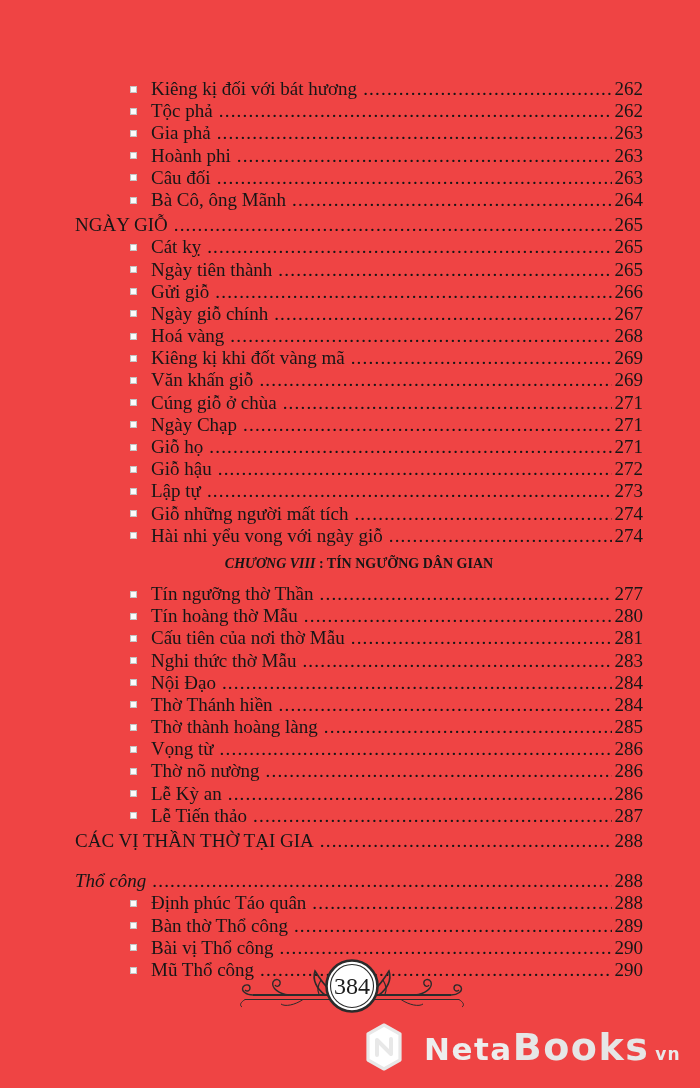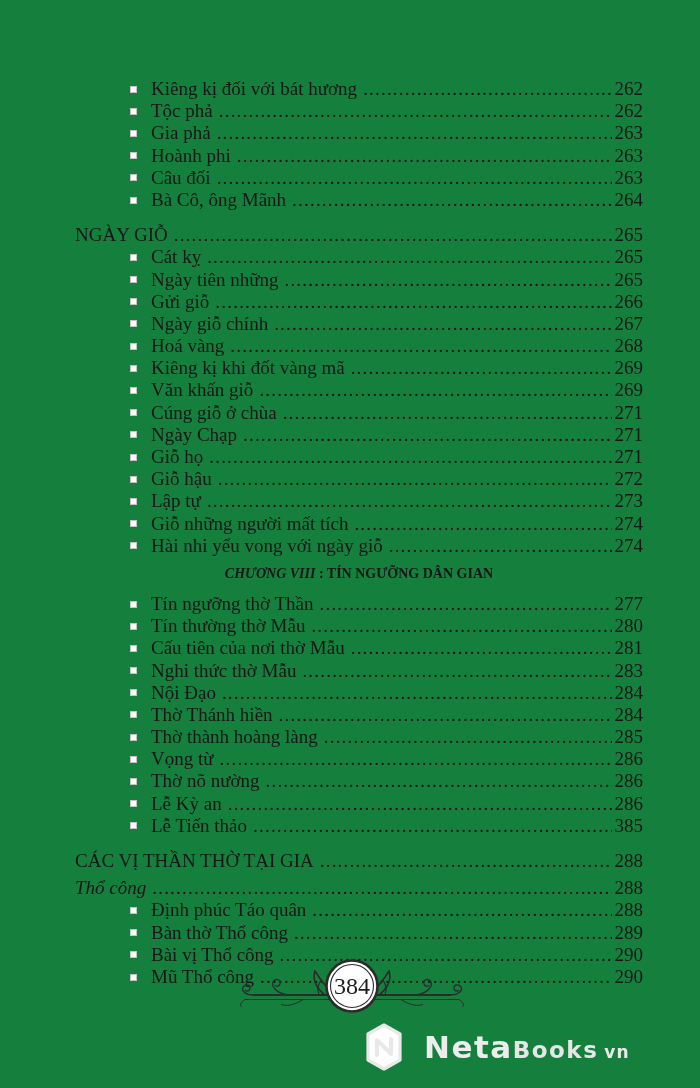--- a/index.html
+++ b/index.html
@@ -4,21 +4,21 @@
 <style>
   html, body { margin: 0; padding: 0; }
   body {
     width: 700px; height: 1088px;
     background: #ffffff;
     font-family: "Liberation Serif", "DejaVu Serif", serif;
     color: #161616;
     overflow: hidden;
     position: relative;
   }
-  .page { position: absolute; inset: 0; background: #15803d; }
+  .page { position: absolute; inset: 0; background: #ef4444; }
 
   
   .toc {
     position: absolute;
     left: 75px; top: 78px;
     width: 568px;
     font-size: 19px;
   }
   .toc-row {
     display: flex;
@@ -32,22 +32,22 @@
     flex: none;
     display: inline-block;
     width: 7px; height: 7px;
     border: 1px solid #c4c4c4;
     box-sizing: border-box;
     background: #fbfbfb;
     margin-right: 14px;
     align-self: center;
   }
   .toc-row:not(.type-item) .bullet { display: none; }
-  .toc-row.type-section { margin-top: 13px; }
-  .toc-row.type-italic { margin-top: 5px; }
+  .toc-row.type-section { margin-top: 3px; }
+  .toc-row.type-italic { margin-top: 18px; }
   .toc-row.type-italic .toc-label { font-style: italic; }
   .toc-label { flex: none; }
   .toc-dots {
     flex: 1 1 auto;
     overflow: hidden;
     white-space: nowrap;
     margin: 0 3px 0 6px;
   }
   .toc-dots::after {
     content: "..................................................................................................................................................................................................";
@@ -86,21 +86,21 @@
     user-select: none;
   }
   .wm-logo { flex: none; }
   .wm-line {
     margin-left: 20px;
     font-family: "DejaVu Sans", sans-serif;
     font-weight: bold;
     white-space: nowrap;
   }
   .wm-neta  { font-size: 31px; color: #ededed; letter-spacing: 1.5px; }
-  .wm-books { font-size: 23px; color: #e6e6e6; letter-spacing: 1.5px; }
+  .wm-books { font-size: 38px; color: #e6e6e6; letter-spacing: 1.5px; }
   .wm-tld   { font-size: 17px; color: #e9e9e9; letter-spacing: 1px; margin-left: 6px; }
 </style>
 </head>
 <body>
 
 <div class="page">
 
   <div class="toc" id="toc-entries">
   <div class="toc-row type-item">
     <span class="bullet"></span>
@@ -153,21 +153,21 @@
 
   <div class="toc-row type-item">
     <span class="bullet"></span>
     <span class="toc-label">Cát kỵ</span>
     <span class="toc-dots"></span>
     <span class="toc-page">265</span>
   </div>
 
   <div class="toc-row type-item">
     <span class="bullet"></span>
-    <span class="toc-label">Ngày tiên những</span>
+    <span class="toc-label">Ngày tiên thành</span>
     <span class="toc-dots"></span>
     <span class="toc-page">265</span>
   </div>
 
   <div class="toc-row type-item">
     <span class="bullet"></span>
     <span class="toc-label">Gửi giỗ</span>
     <span class="toc-dots"></span>
     <span class="toc-page">266</span>
   </div>
@@ -253,21 +253,21 @@
 
   <div class="toc-row type-item">
     <span class="bullet"></span>
     <span class="toc-label">Tín ngưỡng thờ Thần</span>
     <span class="toc-dots"></span>
     <span class="toc-page">277</span>
   </div>
 
   <div class="toc-row type-item">
     <span class="bullet"></span>
-    <span class="toc-label">Tín thường thờ Mẫu</span>
+    <span class="toc-label">Tín hoàng thờ Mẫu</span>
     <span class="toc-dots"></span>
     <span class="toc-page">280</span>
   </div>
 
   <div class="toc-row type-item">
     <span class="bullet"></span>
     <span class="toc-label">Cấu tiên của nơi thờ Mẫu</span>
     <span class="toc-dots"></span>
     <span class="toc-page">281</span>
   </div>
@@ -318,21 +318,21 @@
     <span class="bullet"></span>
     <span class="toc-label">Lễ Kỳ an</span>
     <span class="toc-dots"></span>
     <span class="toc-page">286</span>
   </div>
 
   <div class="toc-row type-item">
     <span class="bullet"></span>
     <span class="toc-label">Lễ Tiến thảo</span>
     <span class="toc-dots"></span>
-    <span class="toc-page">385</span>
+    <span class="toc-page">287</span>
   </div>
 
   <div class="toc-row type-section">
 
     <span class="toc-label">CÁC VỊ THẦN THỜ TẠI GIA</span>
     <span class="toc-dots"></span>
     <span class="toc-page">288</span>
   </div>
 
   <div class="toc-row type-italic">

